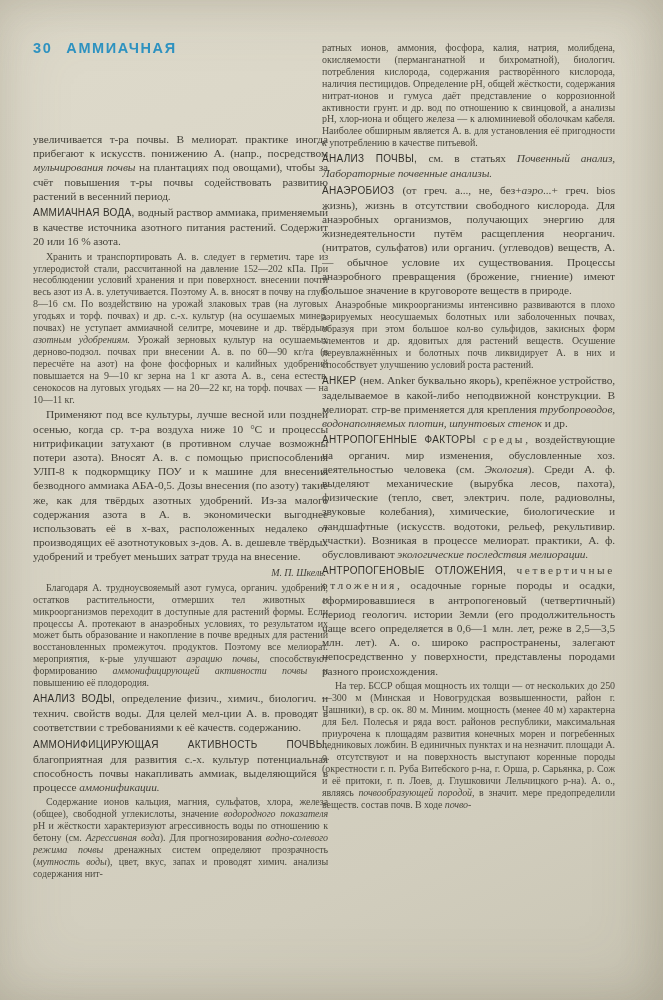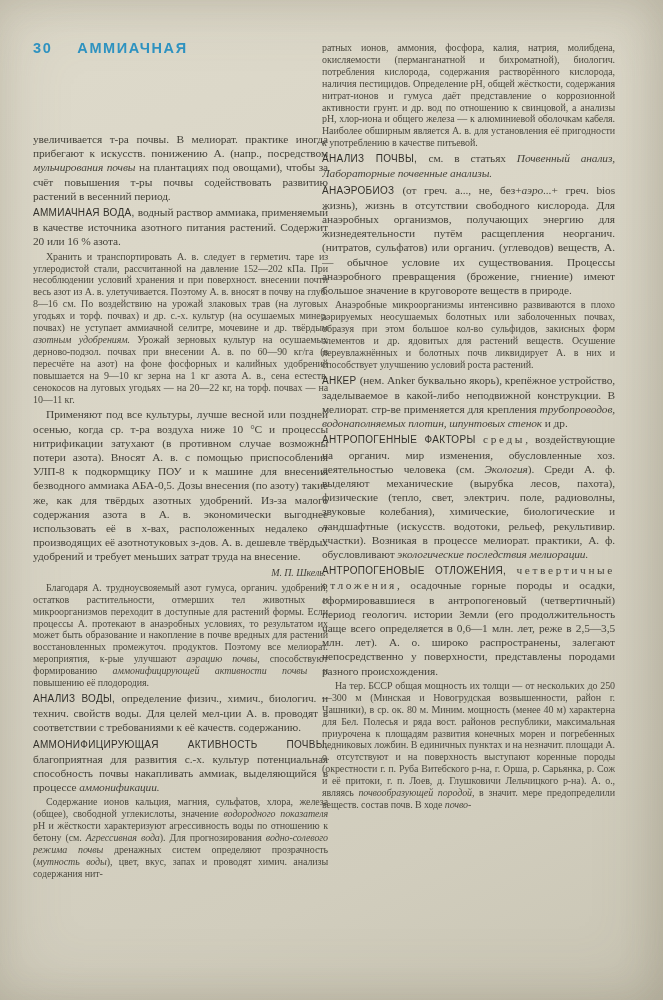--- a/index.html
+++ b/index.html
@@ -13,21 +13,21 @@
     font-family:"Liberation Serif","DejaVu Serif",serif;
     color:#45433b;
   }
   .runhead{
     position:absolute;left:33px;top:40px;
     font-family:"Liberation Sans","DejaVu Sans",sans-serif;
     font-weight:bold;font-size:14.5px;letter-spacing:1.6px;
     color:#2e92c0;
     white-space:nowrap;
   }
-  .runhead .pgnum{margin-right:25px;}
+  .runhead .pgnum{margin-right:14px;}
   .col{
     position:absolute;top:40px;height:950px;overflow:hidden;
     text-align:justify;
   }
   .col-left{left:33px;width:295px;padding-top:92px;box-sizing:border-box;}
   .col-right{left:322px;width:293px;}
   p.blk{
     margin:0 0 2px 0;
     font-size:11.4px;line-height:14.2px;
     letter-spacing:-0.1px;

